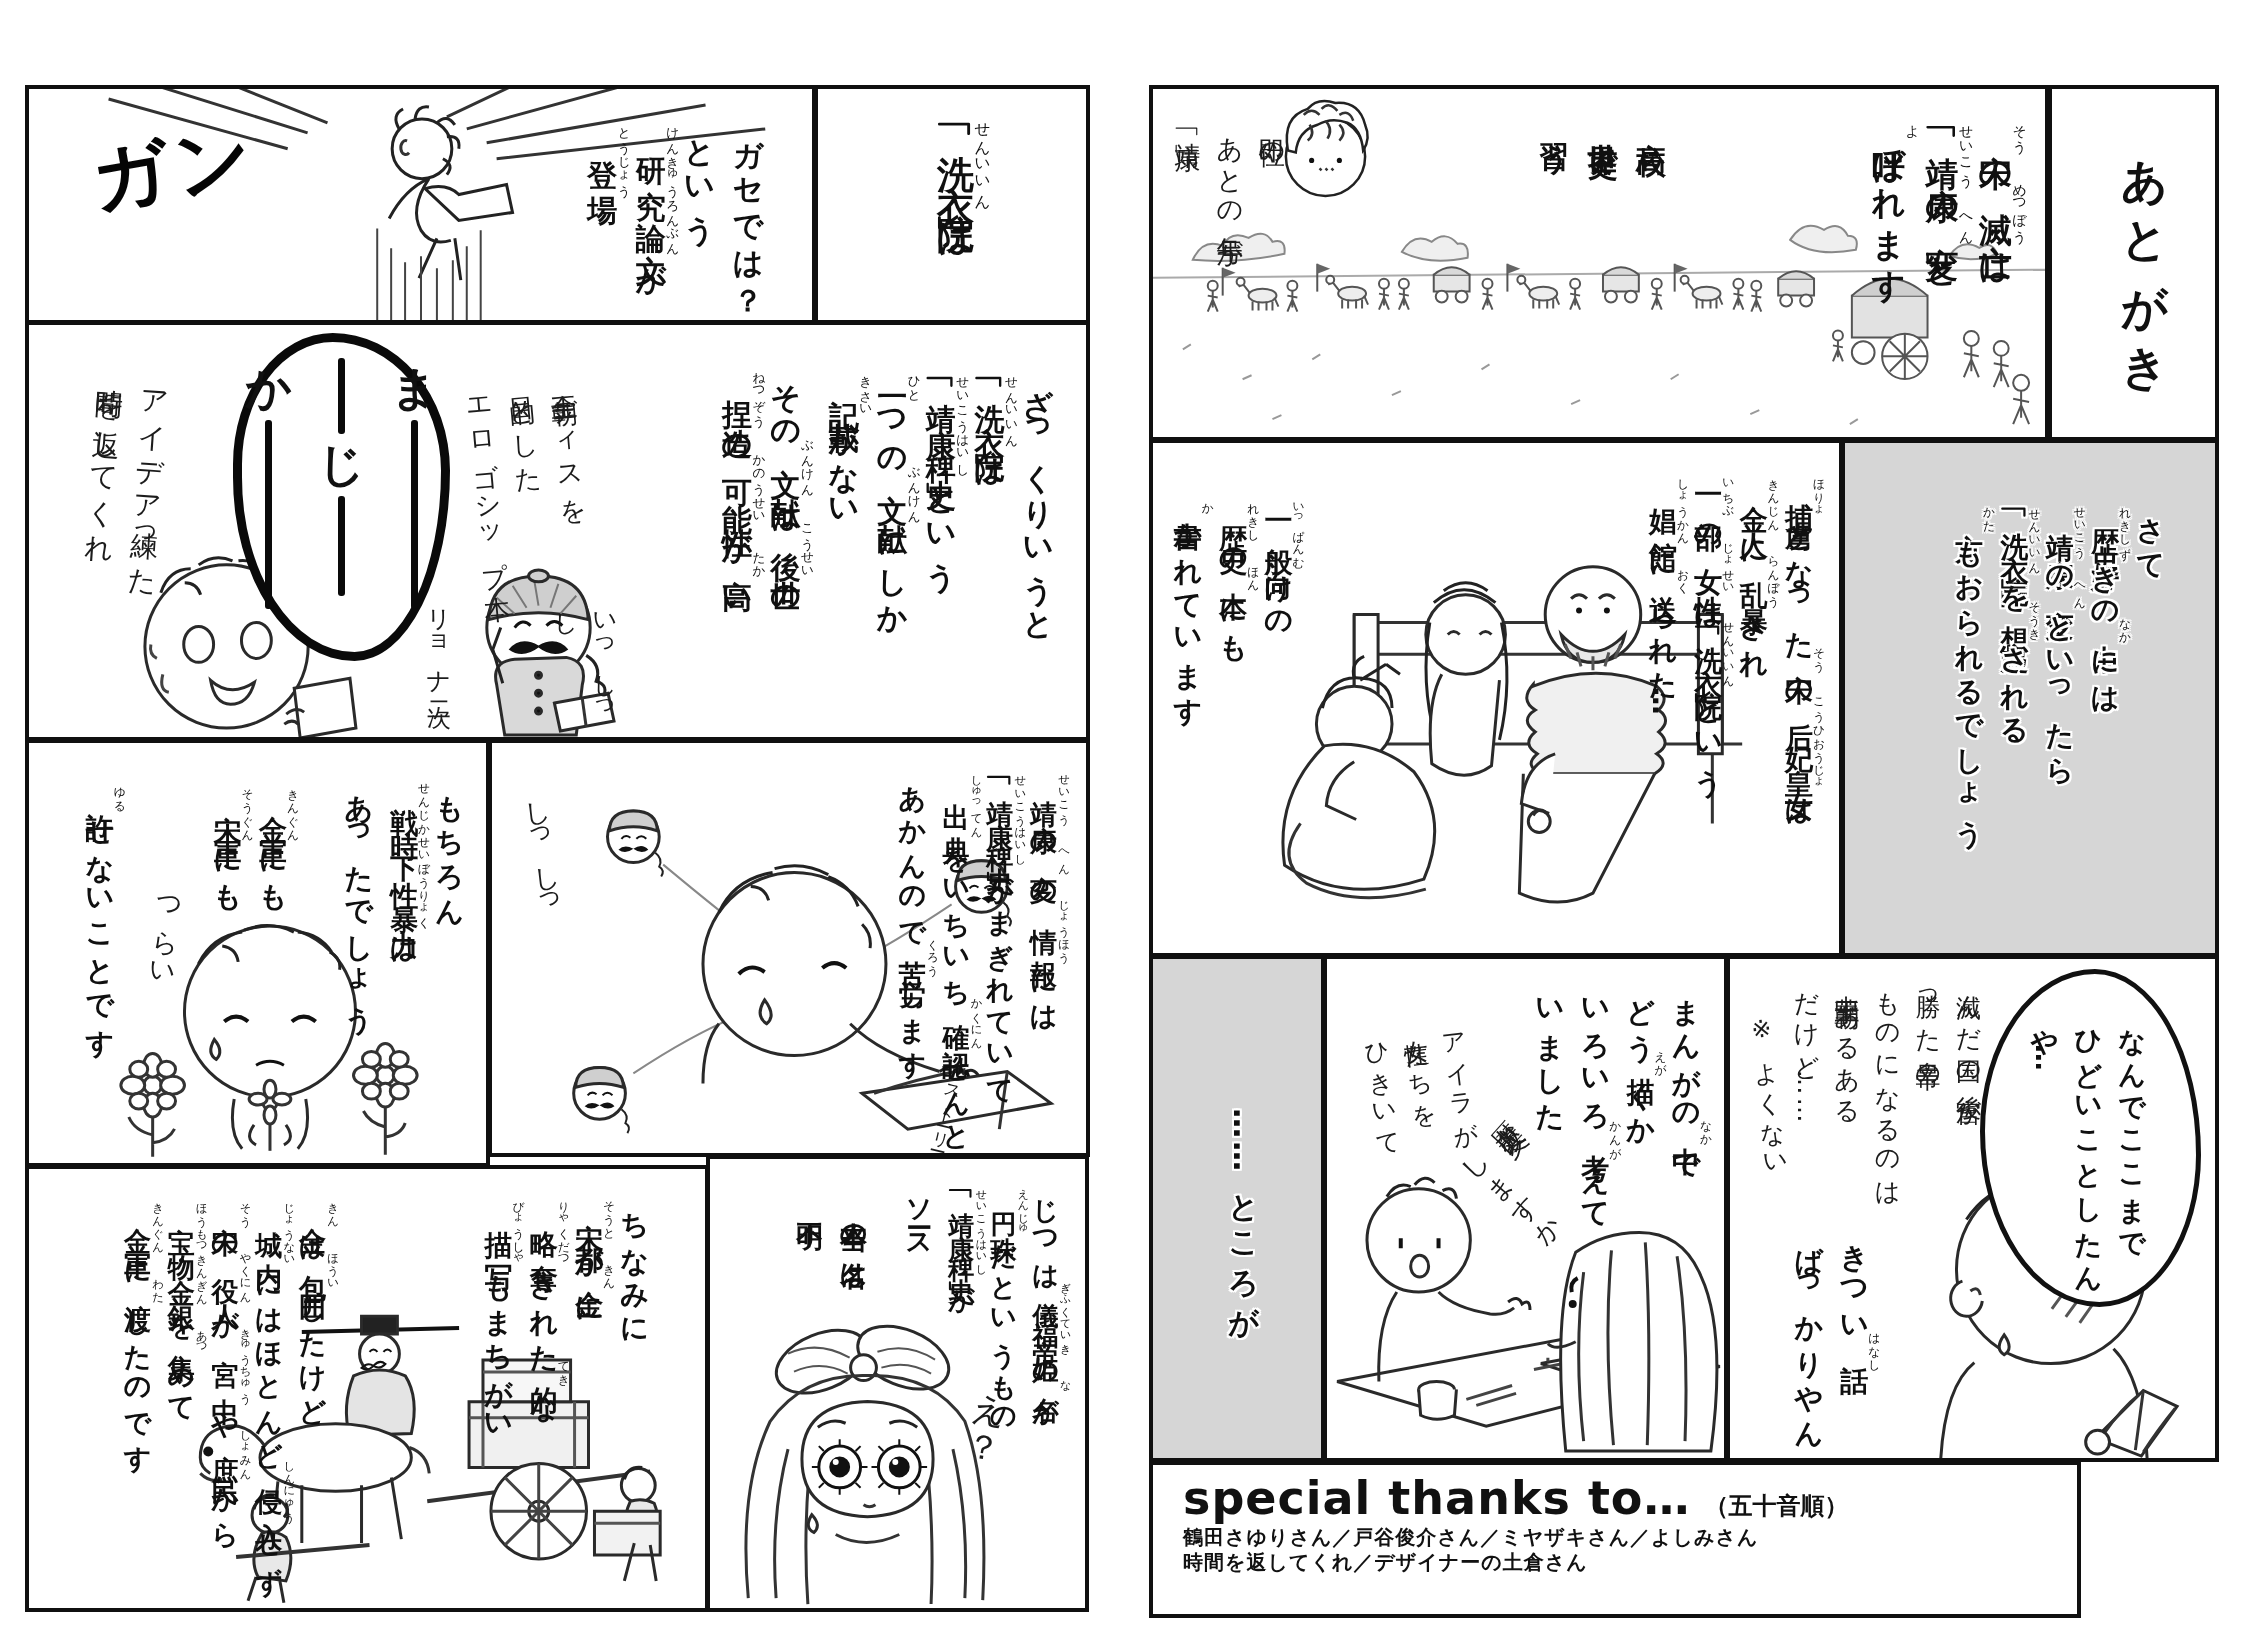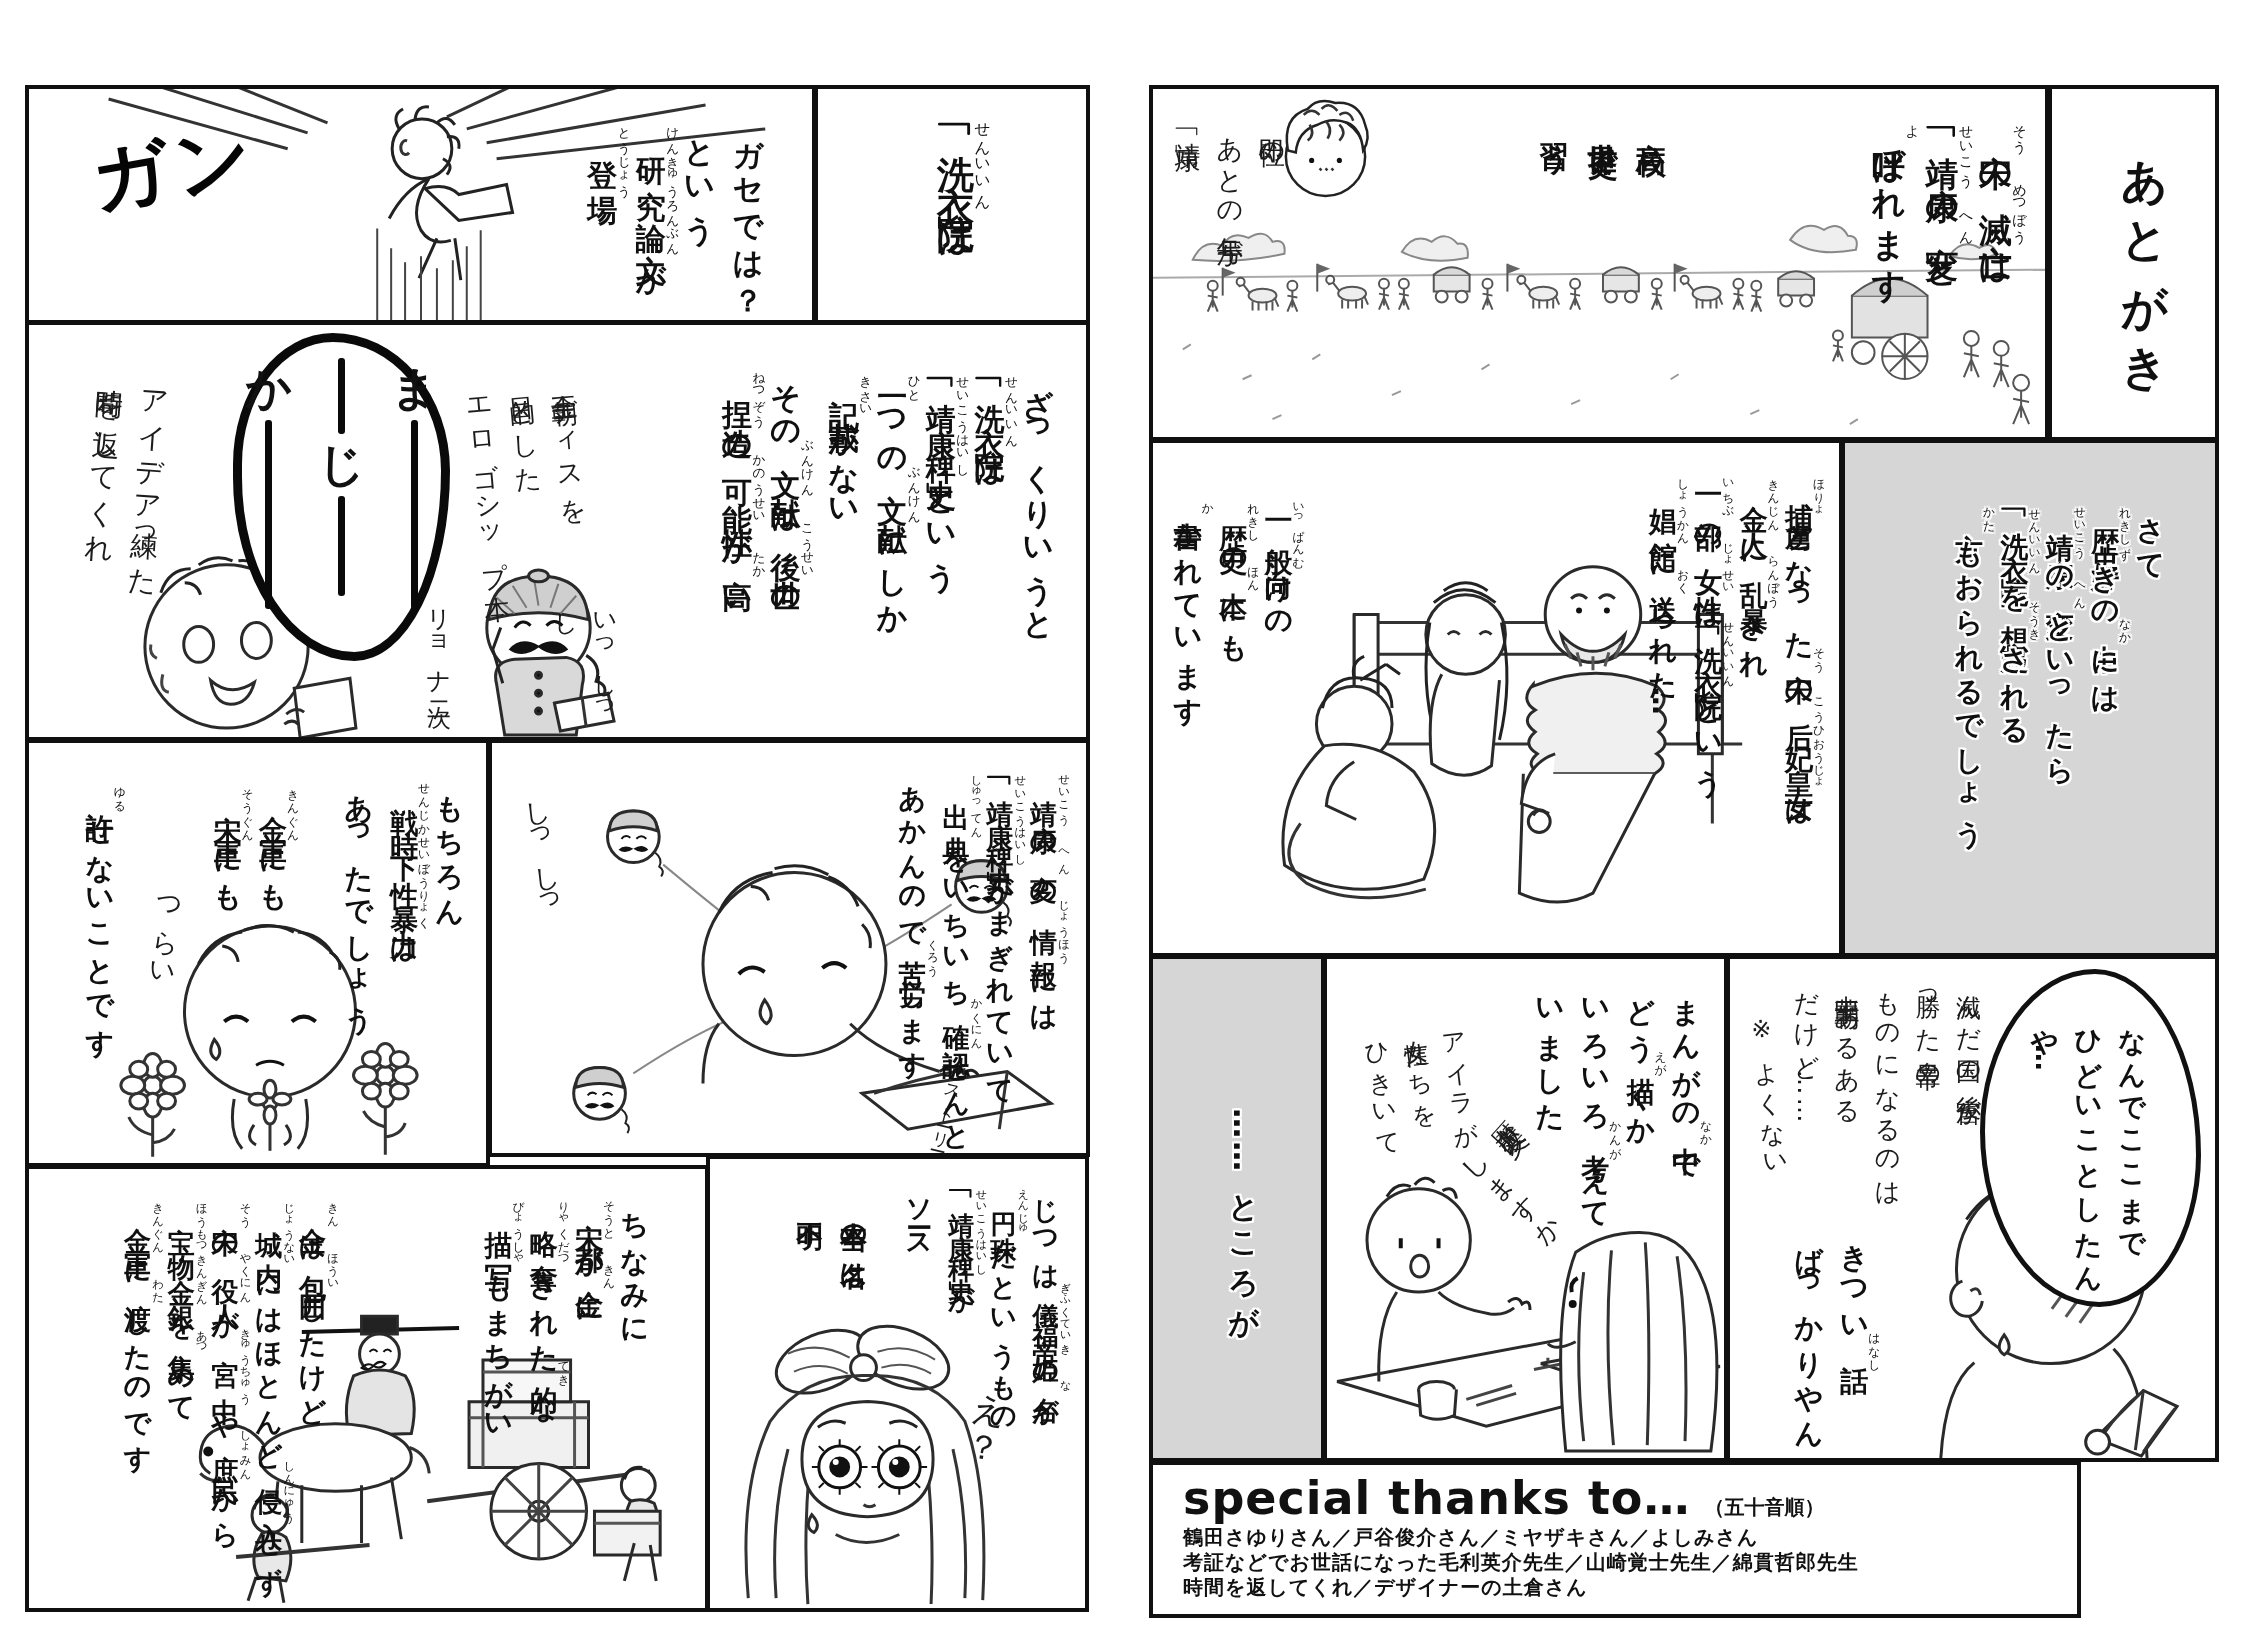--- a/index.html
+++ b/index.html
@@ -15,21 +15,21 @@
   .sfx{position:absolute;font-weight:900;z-index:4;color:#050505;}
   .bubble{position:absolute;background:#fff;z-index:2;}
   .illo{position:absolute;z-index:1;}
   .illo svg{display:block;}
   svg *{vector-effect:non-scaling-stroke;}
   .b-col{display:flex;flex-direction:column;align-items:center;}
   .b-bar{width:7px;background:#0a0a0a;border-radius:3px;}
   .b-char{font-size:46px;font-weight:800;}
   #thanks-box{display:flex;flex-direction:column;justify-content:flex-start;padding:6px 30px;box-sizing:border-box;}
   .t-title{font-size:46px;font-weight:800;letter-spacing:1px;}
-  .t-suffix{font-size:20px;font-weight:800;margin-left:14px;}
+  .t-suffix{font-size:24px;font-weight:800;margin-left:14px;}
   .t-line{font-size:20px;font-weight:700;line-height:1.24;letter-spacing:1px;}
 </style>
 </head>
 <body>
 
 <div id="stage">
 
   <div class="panel" style="left:2048px;top:85px;width:171px;height:356px;">
     <div class="vtext print" style="left:56px;top:38px;font-size:46px;letter-spacing:10px;">あとがき</div>
   </div>
@@ -219,21 +219,20 @@
       </svg>
     </div>
   </div>
 
   <div class="panel" id="thanks-box" style="left:1149px;top:1461px;width:932px;height:157px;">
     <div style="display:flex;align-items:baseline;">
       <span class="t-title">special thanks to…</span>
       <span class="t-suffix">（五十音順）</span>
     </div>
     <div class="t-line">鶴田さゆりさん／戸谷俊介さん／ミヤザキさん／よしみさん</div>
-    <div class="t-line">考証などでお世話になった毛利英介先生／山崎覚士先生／綿貫哲郎先生</div>
     <div class="t-line">時間を返してくれ／デザイナーの土倉さん</div>
   </div>
 
   <div class="panel" style="left:25px;top:85px;width:791px;height:239px;">
     <div class="illo" style="left:0;top:0;">
       <svg width="783" height="231" viewBox="0 0 787 232" fill="none" stroke="#222" stroke-width="3">
         <path d="M260,60 L80,10 M280,44 L120,-6 M300,34 L190,-10 M420,28 L500,-10 M440,40 L600,-4 M460,54 L680,16 M470,70 L740,40" stroke="#333"></path>
         <circle cx="395" cy="60" r="30" fill="#fff"></circle>
         <path d="M372,40 q-8,-14 4,-20 M388,30 q2,-14 14,-12 M410,34 q10,-10 18,2 M420,48 q14,-2 12,12 M416,70 q12,6 4,16" stroke="#222"></path>
         <path d="M380,52 a5,7 0 1 0 2,12" stroke="#333"></path>

